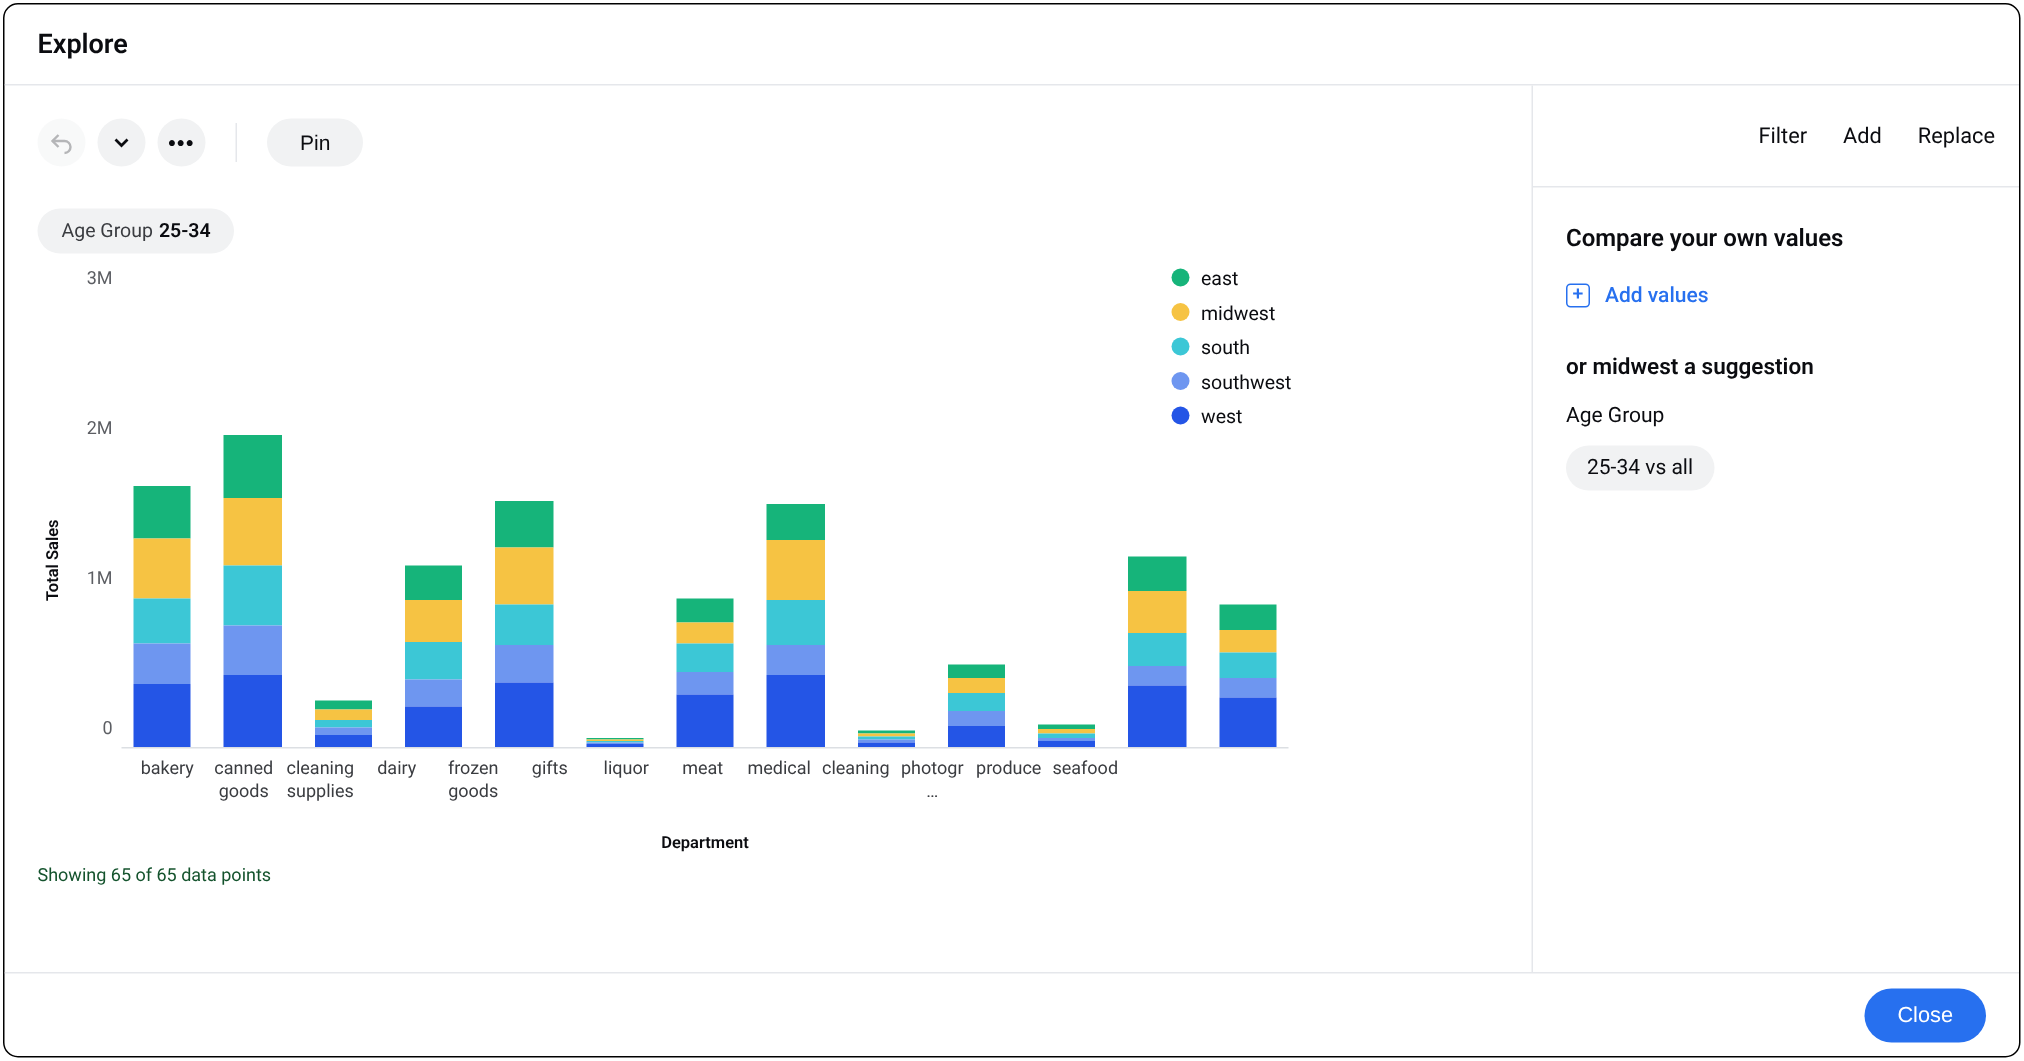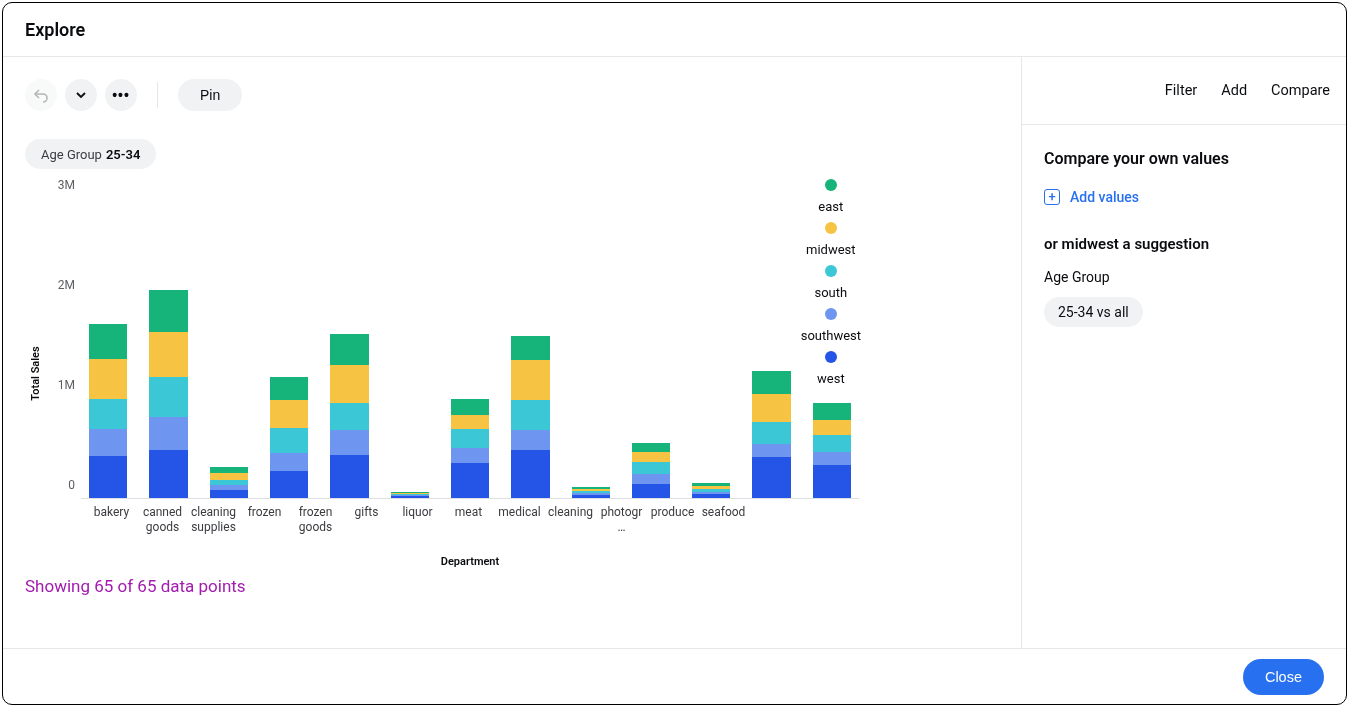--- a/index.html
+++ b/index.html
@@ -108,24 +108,24 @@
   }
   .xaxis-label {
     text-align:center; font-size:11px; font-weight:600; margin-top:20px;
     margin-left:36px; margin-right:140px;
   }
   .legend {
     position:absolute; top:0; right:-2px;
     display:flex; flex-direction:column; gap:8px;
     font-size:13px;
   }
-  .legend-row { display:flex; align-items:center; gap:8px;flex-direction:column; }
+  .legend-row { display:flex; gap:8px; }
   .swatch { width:12px; height:12px; border-radius:50%; }
 
-  .footnote { font-size:17px; color:#a21caf; margin-top:8px; }
+  .footnote { font-size:12px; color:#14532d; margin-top:8px; }
 
   
   .side {
     width:324px; flex:none;
     display:flex; flex-direction:column;
   }
   .tabs {
     height:68px; border-bottom:1px solid #e5e7eb;
     display:flex; align-items:center; justify-content:flex-end;
     gap:24px; padding:0 16px; font-size:14.5px;
@@ -324,21 +324,21 @@
               </div>
           <div class="ytick" style="bottom: 0px;">0</div>
               <div class="ytick" style="bottom: 100px;">1M</div>
               <div class="ytick" style="bottom: 200px;">2M</div>
               <div class="ytick" style="bottom: 300px;">3M</div>
             </div>
           <div class="xticks" id="xticks">
               <div class="xtick">bakery</div>
               <div class="xtick">canned goods</div>
               <div class="xtick">cleaning supplies</div>
-              <div class="xtick">frozen</div>
+              <div class="xtick">dairy</div>
               <div class="xtick">frozen goods</div>
               <div class="xtick">gifts</div>
               <div class="xtick">liquor</div>
               <div class="xtick">meat</div>
               <div class="xtick">medical</div>
               <div class="xtick">cleaning</div>
               <div class="xtick">photogr…</div>
               <div class="xtick">produce</div>
               <div class="xtick">seafood</div>
             </div>
@@ -346,21 +346,21 @@
         </div>
       </div>
 
       <div class="footnote">Showing 65 of 65 data points</div>
     </div>
 
     <div class="side">
       <div class="tabs">
         <div class="tab">Filter</div>
         <div class="tab">Add</div>
-        <div class="tab">Compare</div>
+        <div class="tab">Replace</div>
       </div>
       <div class="side-body">
         <div class="side-h">Compare your own values</div>
         <div class="add-values">
           <span class="plus-icon">+</span>
           <span>Add values</span>
         </div>
         <div class="side-sub">or midwest a suggestion</div>
         <div class="side-label">Age Group</div>
         <span class="suggest-pill">25-34 vs all</span>

